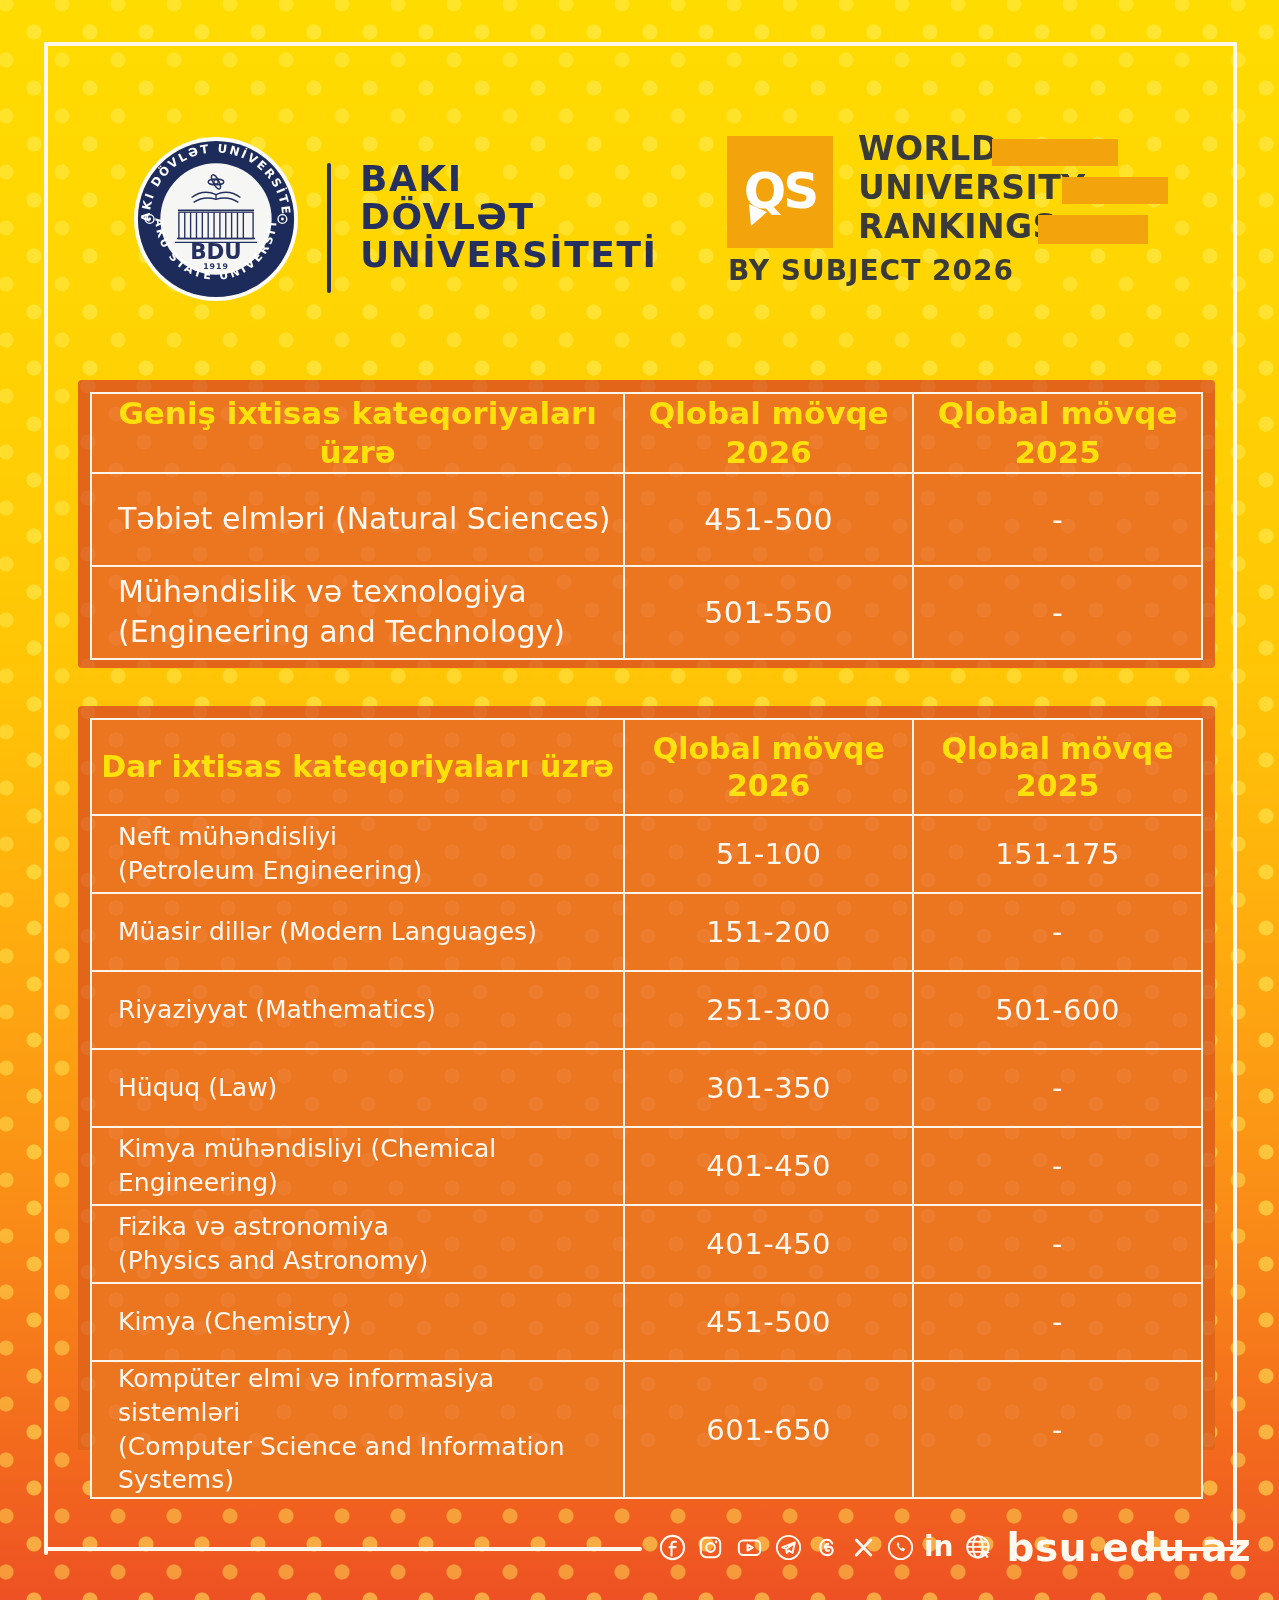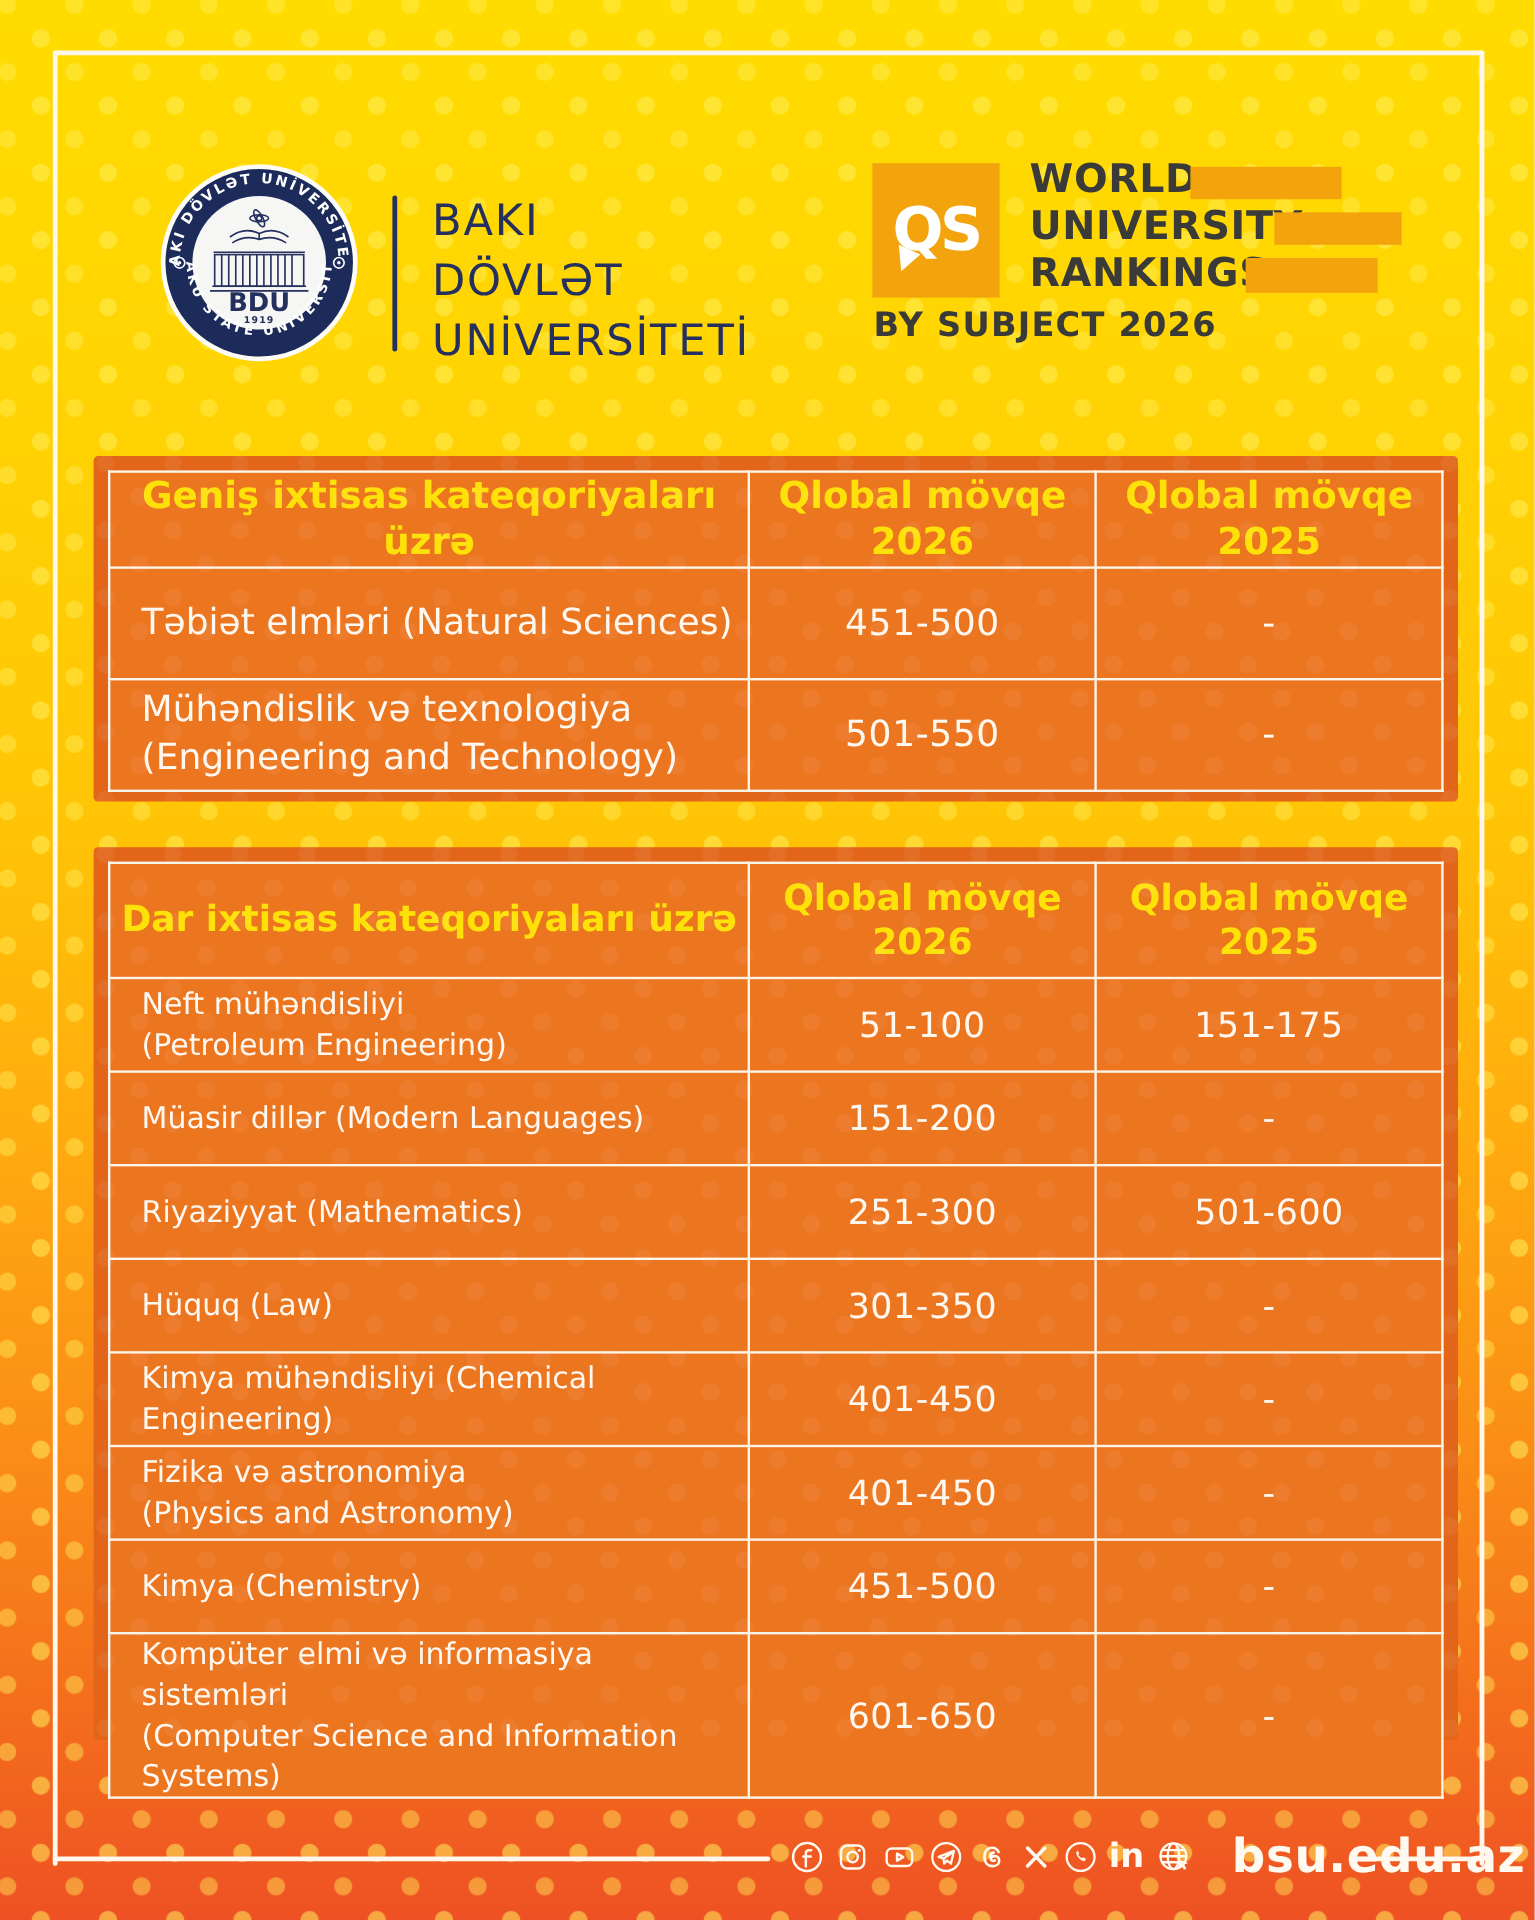--- a/index.html
+++ b/index.html
@@ -15,22 +15,22 @@
       linear-gradient(180deg,#ffdc00 0%,#ffd403 20%,#ffc506 42%,#ffad0e 58%,#fa8c17 76%,#f2661e 92%,#ee5124 100%);
     background-size:56px 56px,56px 56px,100% 100%;
     background-position:6px 4px,34px 32px,0 0;
   }
   .abs{position:absolute;}
   
   .frame{background:#fdf8eb;border-radius:2px;}
   
   .uni-name{
     left:360px;top:160px;width:330px;
-    font-size:36px;font-weight:400;color:#25305f;
-    line-height:50px;letter-spacing:1.5px;white-space:pre-line;
+    font-size:36px;font-weight:700;color:#25305f;
+    line-height:38px;letter-spacing:1.5px;white-space:pre-line;
   }
   .divider{left:327px;top:163px;width:4px;height:130px;background:#25305f;border-radius:2px;}
   .qs-square{left:727px;top:136px;width:106px;height:112px;background:#f3a30c;text-align:right;}
   .qs-title{
     left:858px;top:129px;width:260px;
     font-size:33px;font-weight:800;color:#3a3a39;line-height:39px;
     letter-spacing:.5px;white-space:pre-line;
   }
   .qs-sub{
     left:712px;top:254px;width:400px;
@@ -71,21 +71,21 @@
   .t1 td.cat{font-size:30px;}
   .t2 td.cat{font-size:25px;}
   .t1 td.num{font-size:30px;letter-spacing:.5px;}
   .t2 td.num{font-size:29px;letter-spacing:.5px;}
   
   .footer{
     left:658px;top:1518px;height:58px;display:flex;align-items:center;gap:9px;text-align:center;
   }
   .icon svg{display:block;}
   .in-label{font-size:28px;font-weight:800;color:#fff9f0;line-height:1;}
-  .site{font-size:39px;font-weight:800;color:#fff9f0;letter-spacing:.5px;margin-left:24px;}
+  .site{font-size:39px;font-weight:800;color:#fff9f0;letter-spacing:.5px;margin-left:4px;}
 </style>
 </head>
 <body>
 
 <div class="poster">
 
   <div class="abs frame" style="left:44px;top:42px;width:1193px;height:4px;"></div>
   <div class="abs frame" style="left:44px;top:42px;width:4px;height:1513px;"></div>
   <div class="abs frame" style="left:1233px;top:42px;width:4px;height:1513px;"></div>
   <div class="abs frame" style="left:44px;top:1547px;width:598px;height:4px;"></div>

